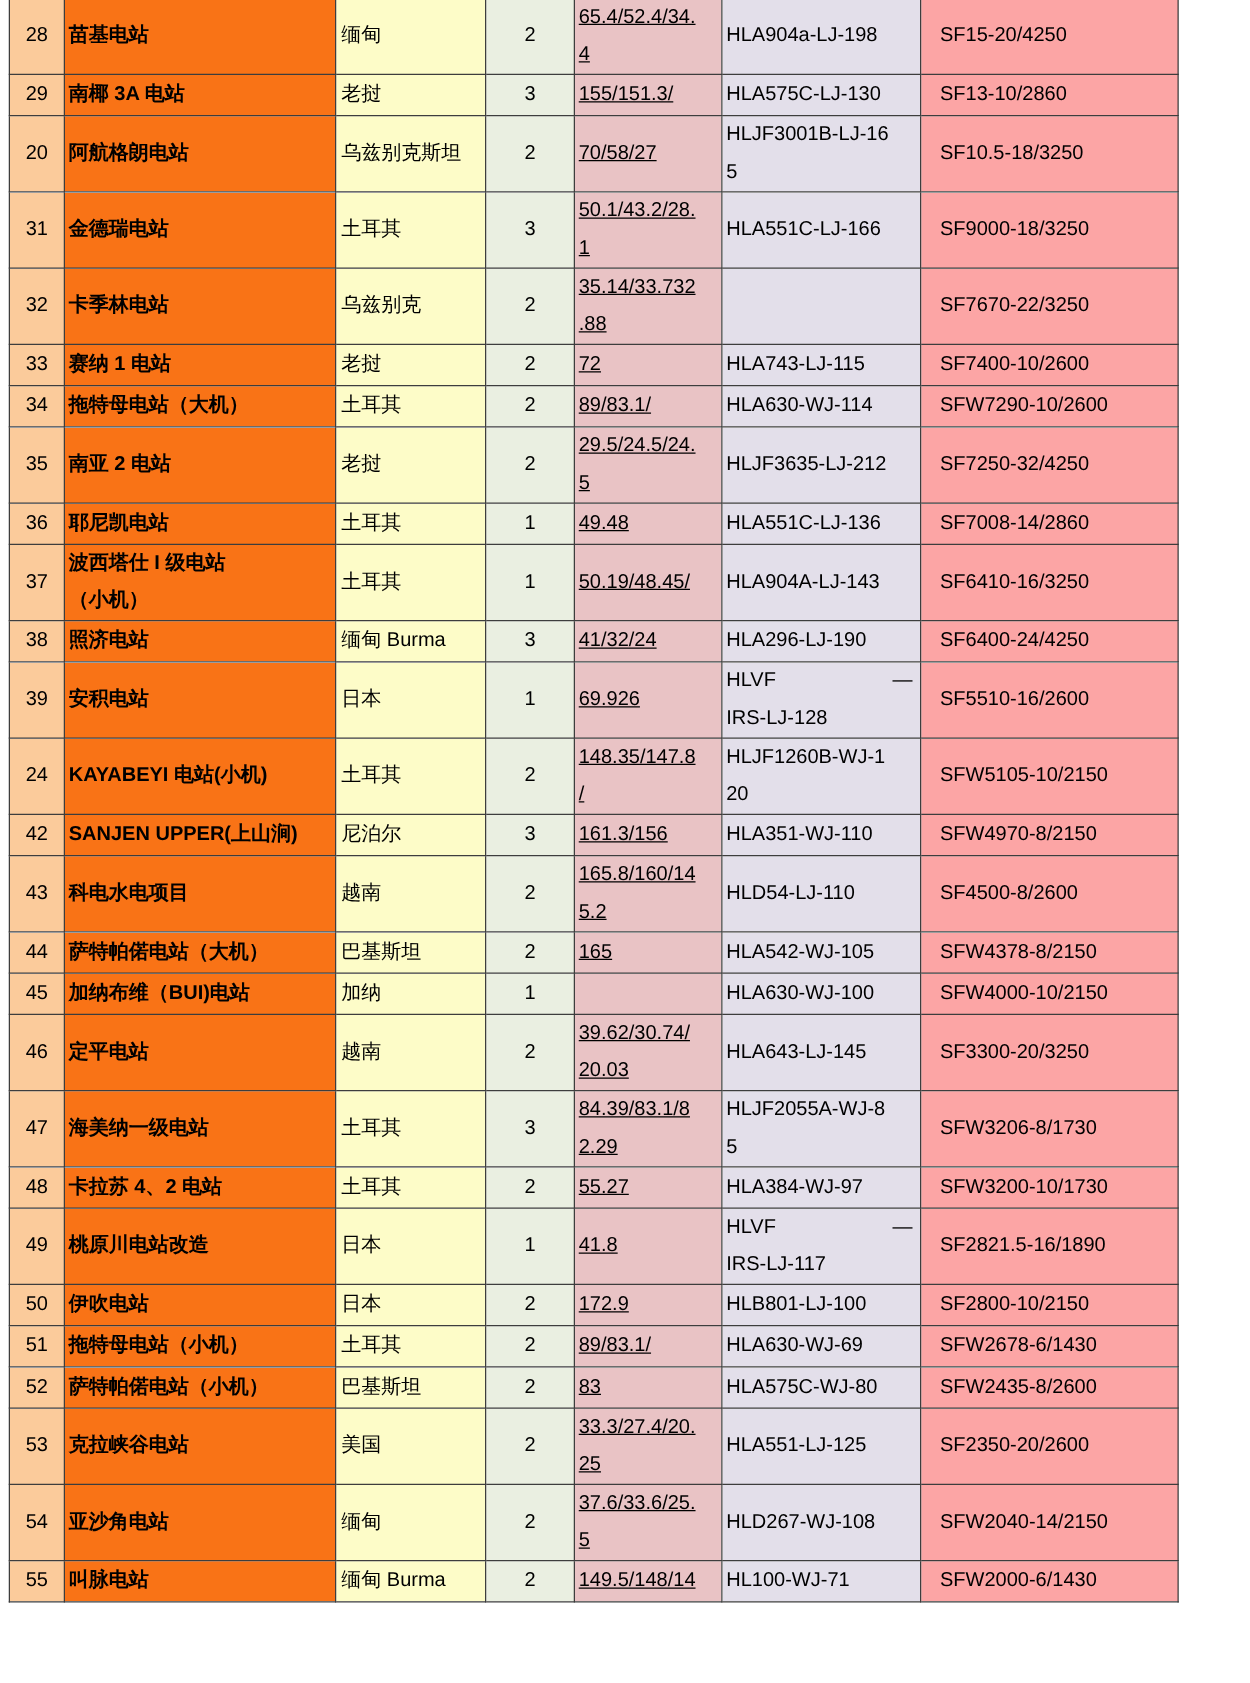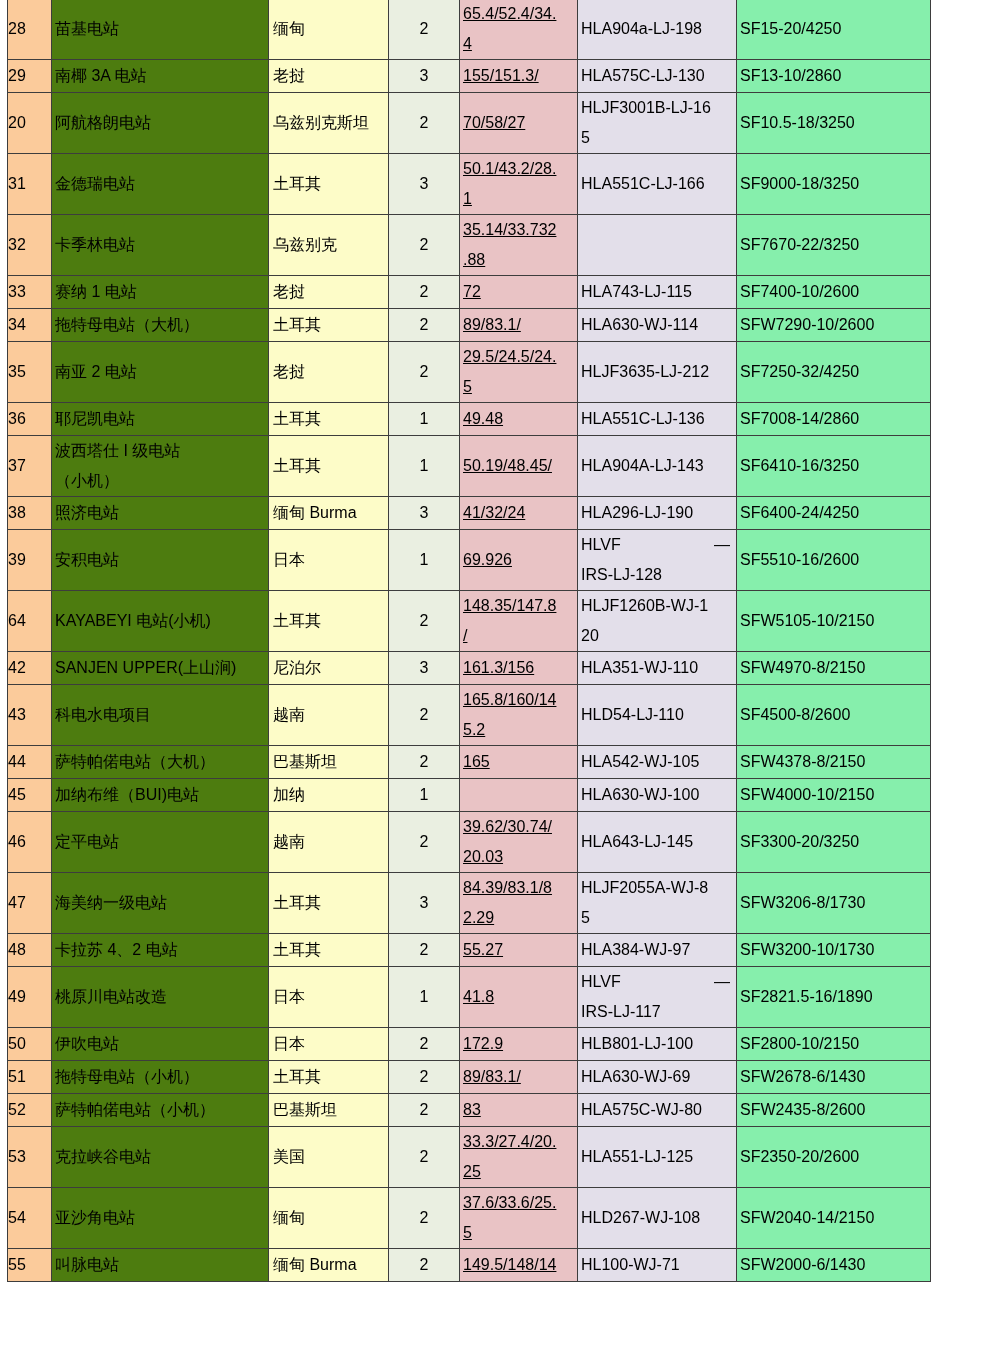--- a/index.html
+++ b/index.html
@@ -17,27 +17,27 @@
   td{
     border:1px solid #3d3d3d;
     vertical-align:middle;
     font-size:16px;
     line-height:30px;
     height:32px;
     padding:0;
     overflow:hidden;
     word-break:break-all;
   }
-  .c-idx   {width:43px; background:#fbcb9b;text-align:left;}
-  .c-name  {width:213px;background:#4d7c0f;padding-left:3px;}
+  .c-idx   {width:43px; background:#fbcb9b;text-align:center;}
+  .c-name  {width:213px;background:#f97316;padding-left:3px;font-weight:bold;}
   .c-cty   {width:115px;background:#fdfcc8;padding-left:4px;}
   .c-units {width:70px; background:#eaefe1;text-align:center;}
   .c-cap   {width:114px;background:#e9c3c5;padding-left:3px;text-decoration:underline;}
   .c-model {width:155px;background:#e3dfea;padding-left:3px;}
-  .c-prod  {width:190px;background:#86efac;padding-left:3px;}
+  .c-prod  {width:190px;background:#fca5a5;padding-left:15px;}
   .line{display:block;}
   .justify-line{display:flex;justify-content:space-between;padding-right:6px;align-items:center;}
 </style>
 </head>
 <body>
 
 <div class="page">
   <div class="table-wrap">
     <table class="grid">
       <tbody id="tbody">
@@ -322,21 +322,21 @@
                 <span>—</span>
               </span>
               <span class="line">IRS-LJ-128</span>
             </td>
             <td class="c-prod">
               <span class="line">SF5510-16/2600</span>
             </td>
           </tr>
           <tr>
             <td class="c-idx">
-              <span class="line">64</span>
+              <span class="line">24</span>
             </td>
             <td class="c-name">
               <span class="line">KAYABEYI 电站(小机)</span>
             </td>
             <td class="c-cty">
               <span class="line">土耳其</span>
             </td>
             <td class="c-units">
               <span class="line">2</span>
             </td>

